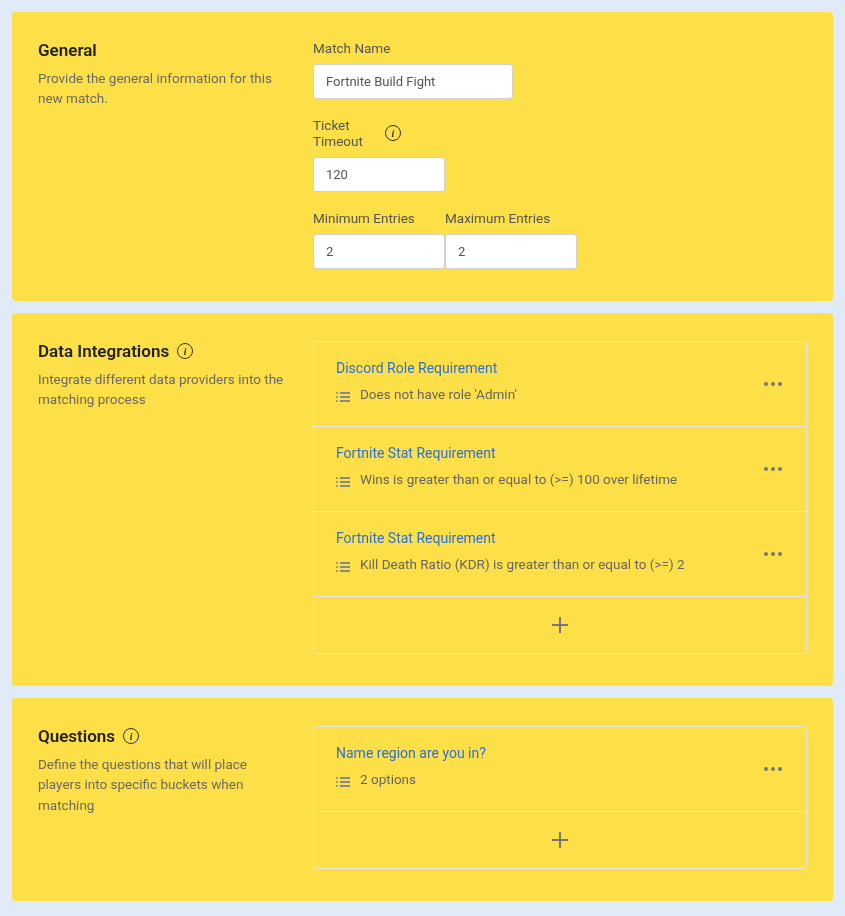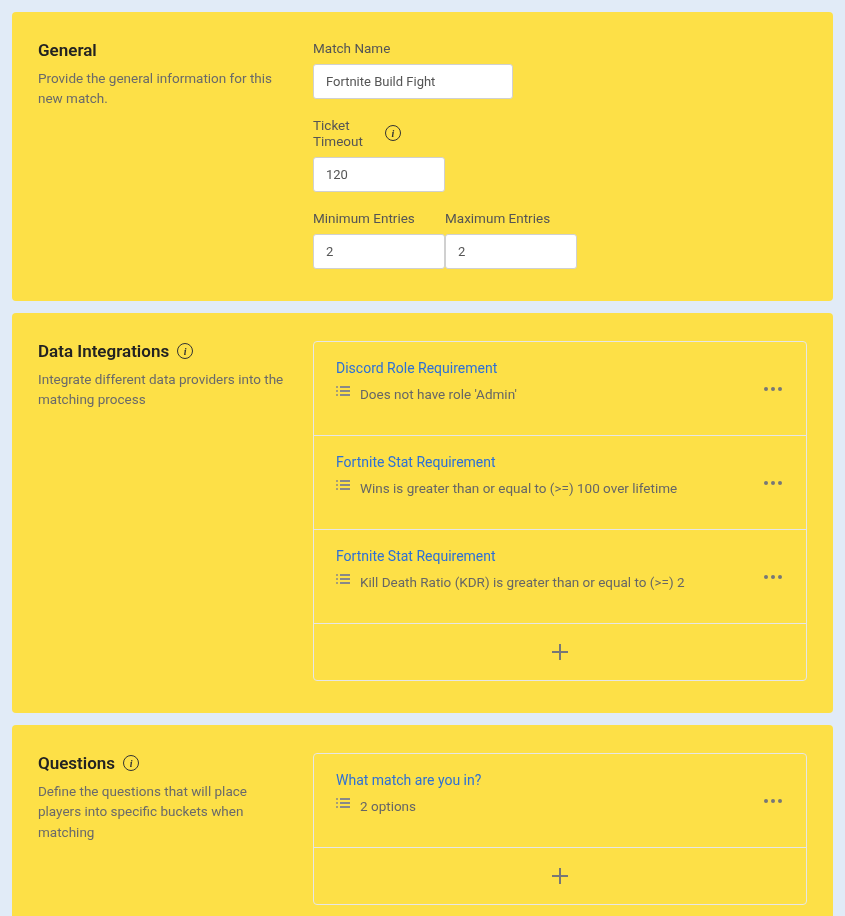--- a/index.html
+++ b/index.html
@@ -77,32 +77,32 @@
     .field-col-sm { width: 132px; }
     .field-col-md { width: 200px; }
 
     .item-list {
       border: 1px solid #e6e6e6;
       border-radius: 4px;
       overflow: hidden;
     }
     .item-row {
       border-bottom: 1px solid #e6e6e6;
-      padding: 18px 22px 33px 22px;
+      padding: 18px 22px 24px 22px;
       position: relative;
     }
     .item-row:last-child { border-bottom: none; }
     .item-title {
       color: #2d70d6;
       font-size: 14px;
       margin-bottom: 10px;
     }
     .item-sub {
       display: flex;
-      align-items: flex-start;
+      align-items: flex-end;
       gap: 10px;
       color: #666;
       font-size: 13.5px;
     }
     .list-icon {
       display: inline-flex;
       flex-direction: column;
       gap: 2px;
       width: 14px;
     }
@@ -292,21 +292,21 @@
     <div class="left-col">
       <div class="section-title">
         <span>Questions</span>
         <span class="info-icon">i</span>
       </div>
       <div class="section-desc">Define the questions that will place players into specific buckets when matching</div>
     </div>
     <div class="right-col">
       <div class="item-list">
         <div class="item-row">
-          <div class="item-title">What match are you in?</div>
+          <div class="item-title">Name region are you in?</div>
           <div class="item-sub">
             <span class="list-icon">
               <span class="list-icon-line">
                   <span class="list-icon-dot"></span>
                   <span class="list-icon-bar"></span>
                 </span>
               <span class="list-icon-line">
                   <span class="list-icon-dot"></span>
                   <span class="list-icon-bar"></span>
                 </span>

